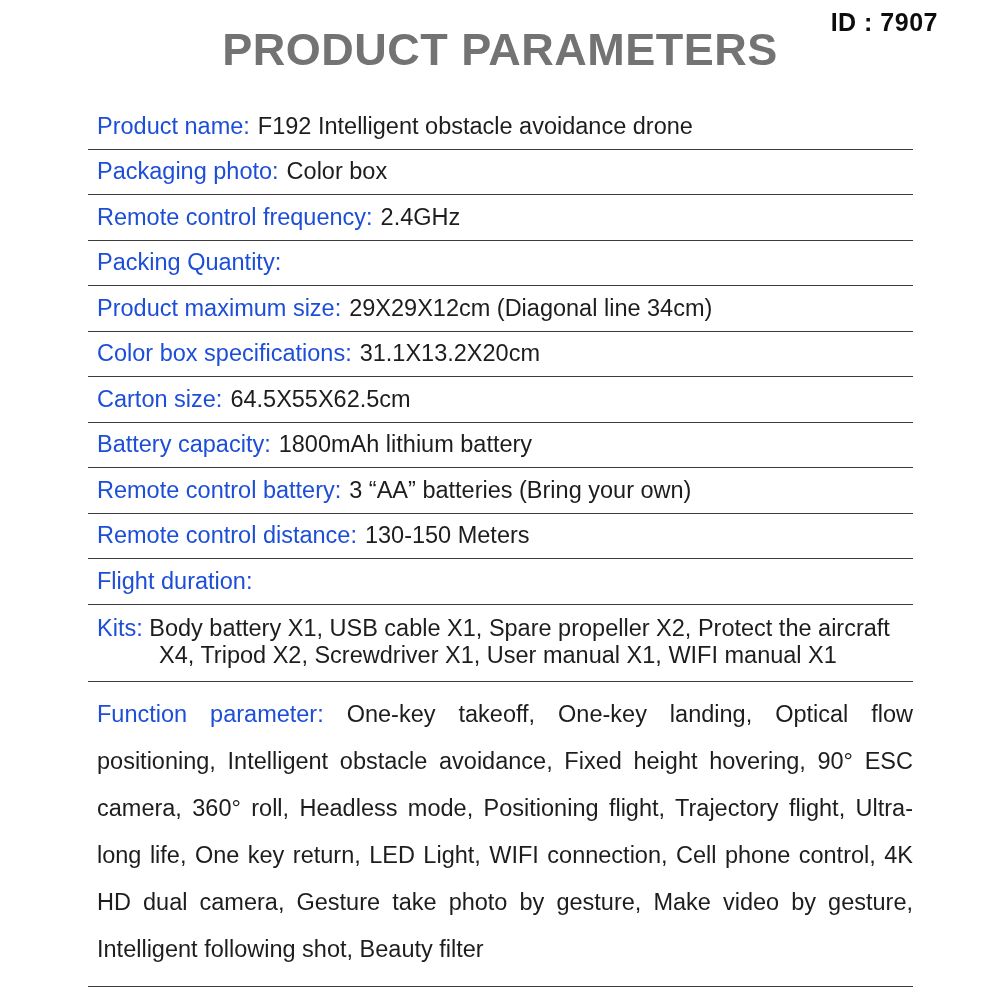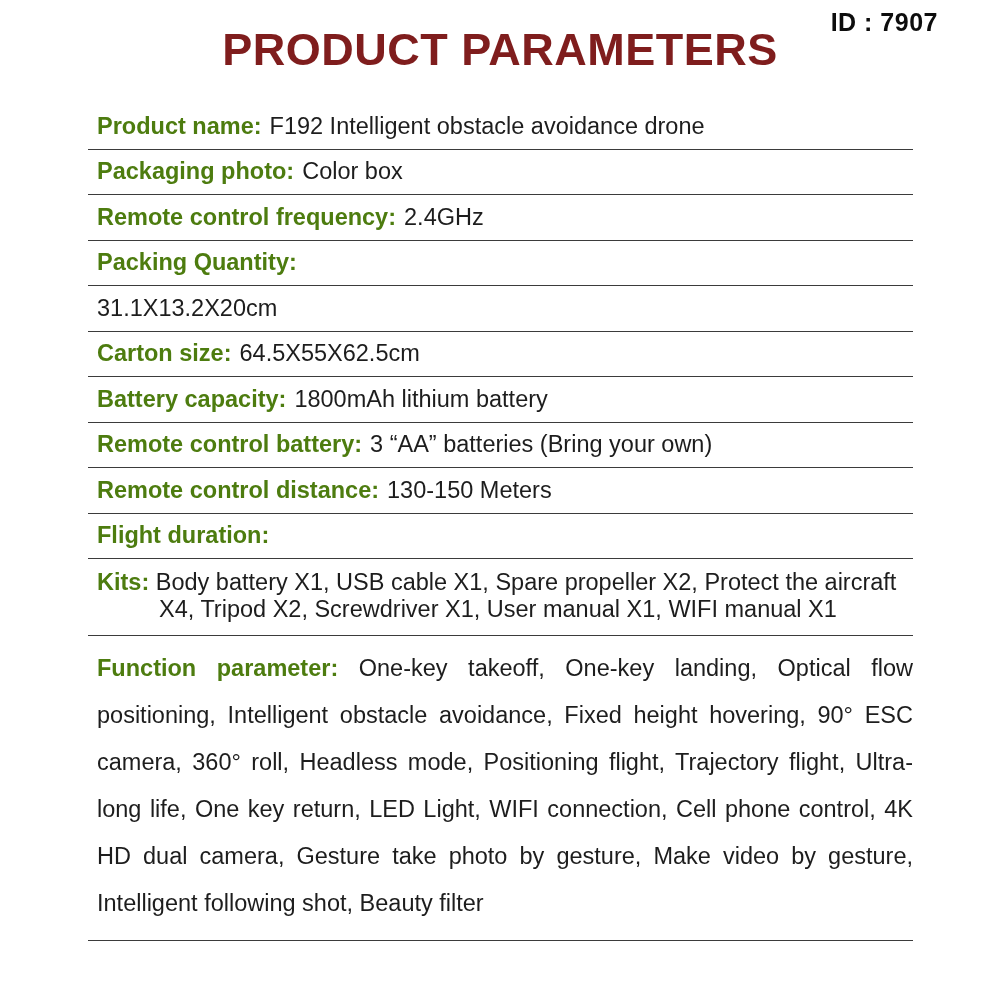--- a/index.html
+++ b/index.html
@@ -29,21 +29,21 @@
   .title {
     margin: 0;
     position: absolute;
     top: 24px;
     left: 0;
     width: 1000px;
     text-align: center;
     font-size: 45px;
     line-height: 52px;
     font-weight: 700;
-    color: #7f1d1d;
+    color: #737373;
     letter-spacing: 0.5px;
   }
   .spec-table {
     position: absolute;
     left: 88px;
     top: 104px;
     width: 825px;
   }
   .row {
     box-sizing: border-box;
@@ -53,22 +53,22 @@
   }
   .row.simple {
     height: 45.5px;
     display: flex;
     align-items: center;
     padding-left: 9px;
     white-space: nowrap;
     gap: 8px;
   }
   .lbl {
-    font-weight: 700;
-    color: #4d7c0f;
+    font-weight: 400;
+    color: #1d4ed8;
   }
   .row.kits {
     padding: 10px 0 12px 71px;
     text-indent: -62px;
     line-height: 27px;
   }
   .row.func {
     padding: 9px 0 13px 9px;
     line-height: 47px;
     text-align: justify;
@@ -103,22 +103,27 @@
     <div class="row simple">
       <span class="lbl">Remote control frequency:</span>
       <span class="val">2.4GHz</span>
     </div>
 
     <div class="row simple">
       <span class="lbl">Packing Quantity:</span>
     </div>
 
 
+    <div class="row simple">
+      <span class="lbl">Product maximum size:</span>
+      <span class="val">29X29X12cm (Diagonal line 34cm)</span>
+    </div>
 
     <div class="row simple">
+      <span class="lbl">Color box specifications:</span>
       <span class="val">31.1X13.2X20cm</span>
     </div>
 
     <div class="row simple">
       <span class="lbl">Carton size:</span>
       <span class="val">64.5X55X62.5cm</span>
     </div>
 
     <div class="row simple">
       <span class="lbl">Battery capacity:</span>

